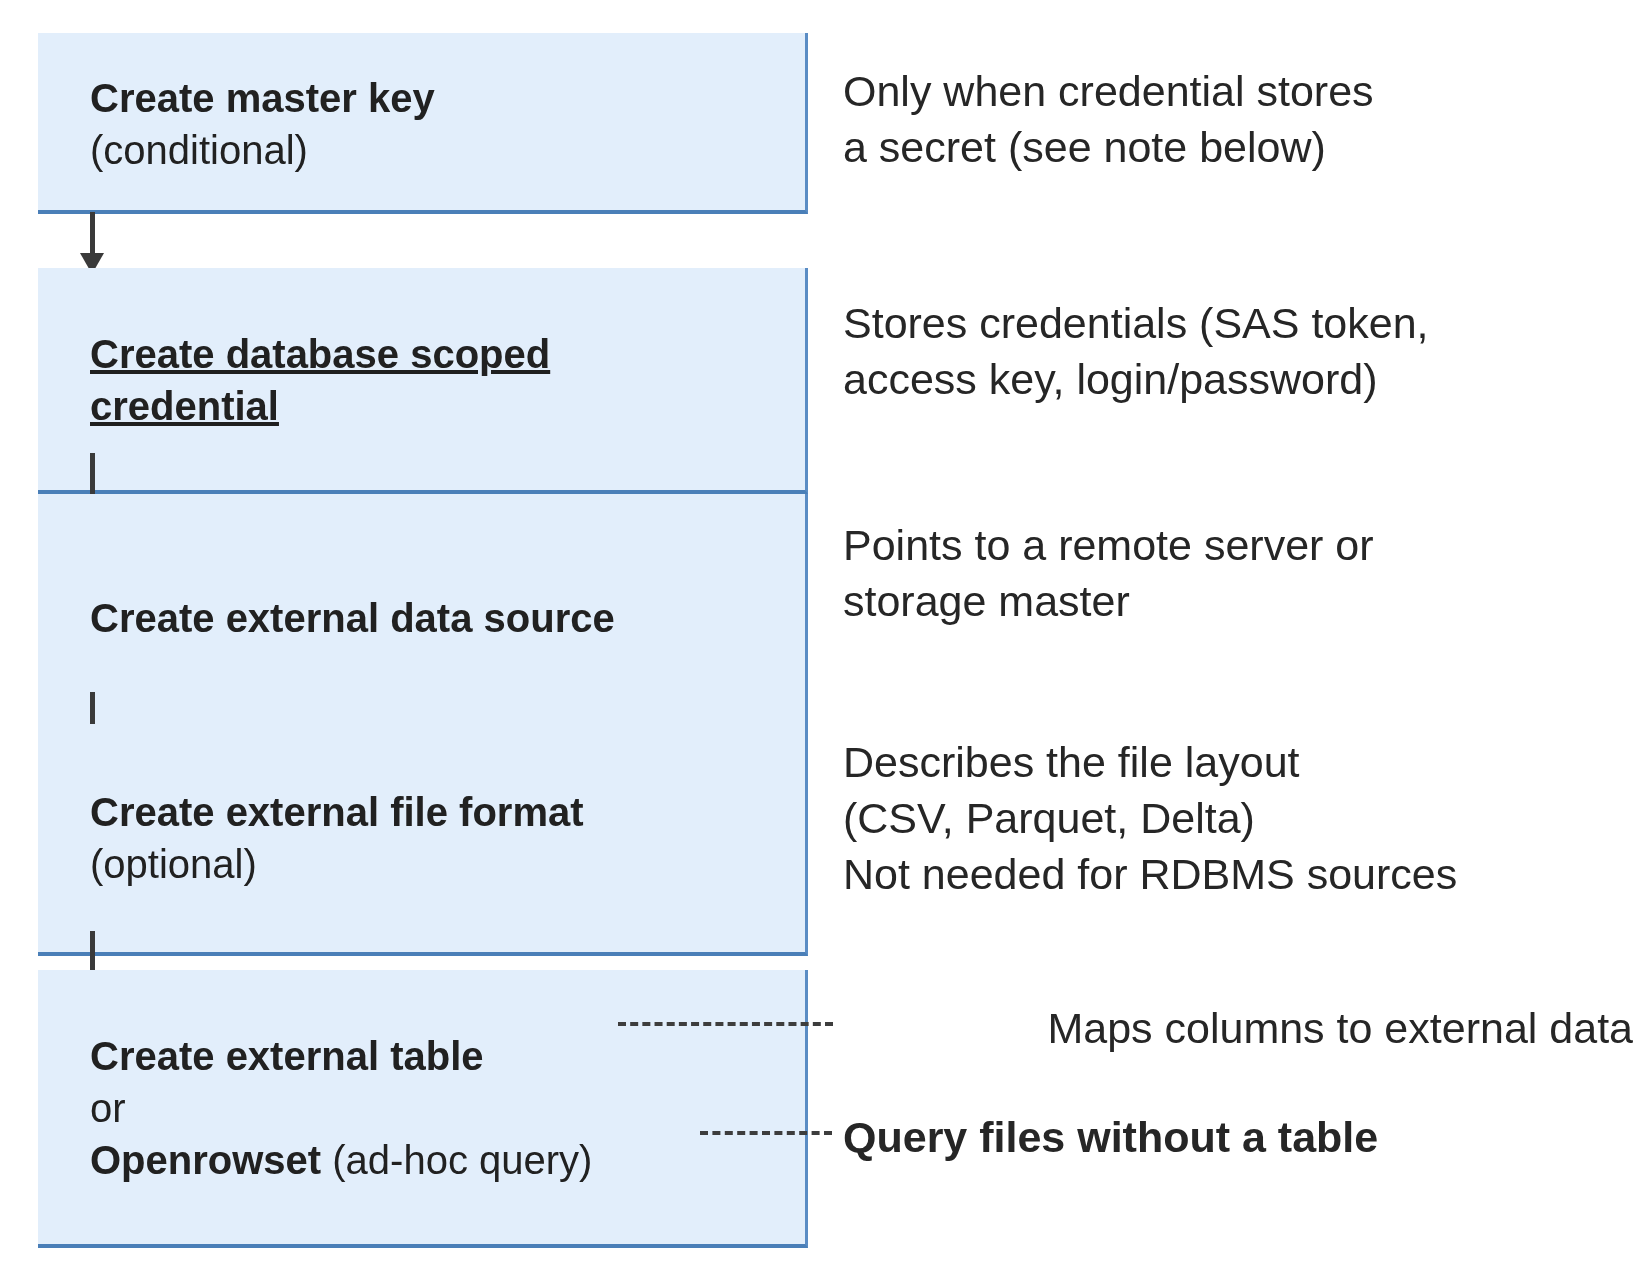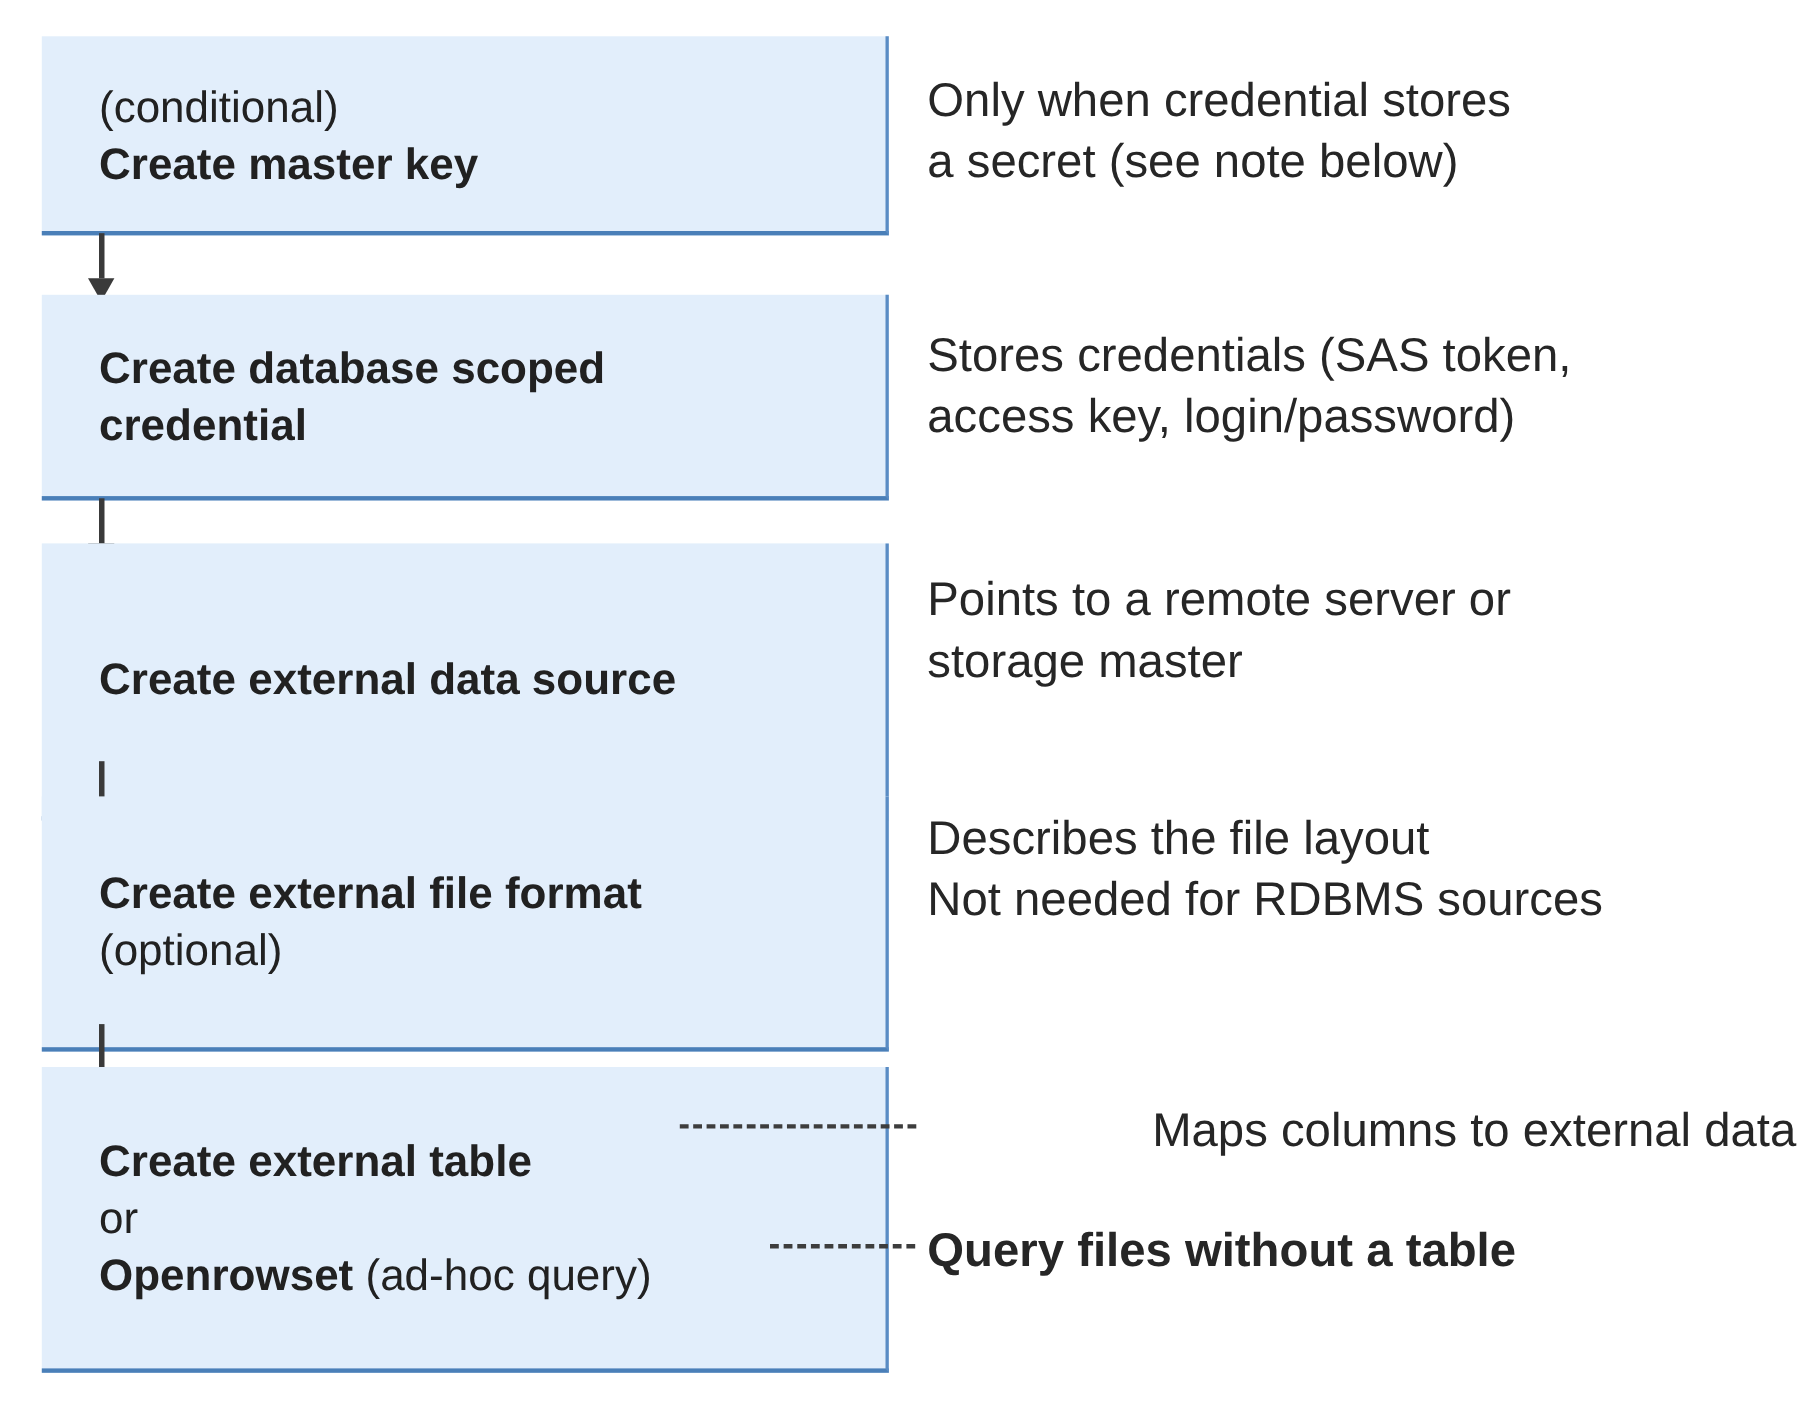--- a/index.html
+++ b/index.html
@@ -47,21 +47,21 @@
   }
   .box-line.strong {
     font-weight: bold;
   }
   .box-line.normal {
     font-weight: normal;
   }
 
   
   #box-master-key      { top: 33px;  height: 181px; }
-  #box-scoped-cred     { top: 268px; height: 187px; }
+  #box-scoped-cred     { top: 268px; height: 226px; text-decoration: underline; }
   #box-data-source     { top: 494px; height: 252px; }
   #box-file-format     { top: 724px; height: 232px; }
   #box-external-table  { top: 970px; height: 278px; }
 
   #box-master-key .box-inner      { padding-top: 4px; }
   #box-scoped-cred .box-inner     { padding-top: 2px; }
   #box-external-table .box-inner  { padding-top: 2px; }
 
   
   .connector {
@@ -128,22 +128,22 @@
   #dash-table     { left: 618px; top: 1022px; width: 215px; }
   #dash-openrowset{ left: 700px; top: 1131px; width: 132px; }
 </style>
 </head>
 <body>
 
 <div id="diagram">
 
   <div class="flow-box" id="box-master-key">
     <div class="box-inner">
+      <div class="box-line strong">Create master key</div>
       <div class="box-line normal">(conditional)</div>
-      <div class="box-line strong">Create master key</div>
     </div>
   </div>
 
   <div class="connector" id="conn-1">
     <div class="shaft"></div>
     <div class="head"></div>
   </div>
 
   <div class="flow-box" id="box-scoped-cred">
     <div class="box-inner">
@@ -201,20 +201,21 @@
     <div class="ann-line">access key, login/password)</div>
   </div>
 
   <div class="annotation" id="ann-data-source">
     <div class="ann-line">Points to a remote server or</div>
     <div class="ann-line">storage master</div>
   </div>
 
   <div class="annotation" id="ann-file-format">
     <div class="ann-line">Describes the file layout</div>
+    <div class="ann-line">(CSV, Parquet, Delta)</div>
     <div class="ann-line">Not needed for RDBMS sources</div>
   </div>
 
   <div class="annotation" id="ann-external-table">
     <div class="ann-line">Maps columns to external data</div>
   </div>
 
   <div class="annotation" id="ann-openrowset">
     <div class="ann-line">Query files without a table</div>
   </div>

